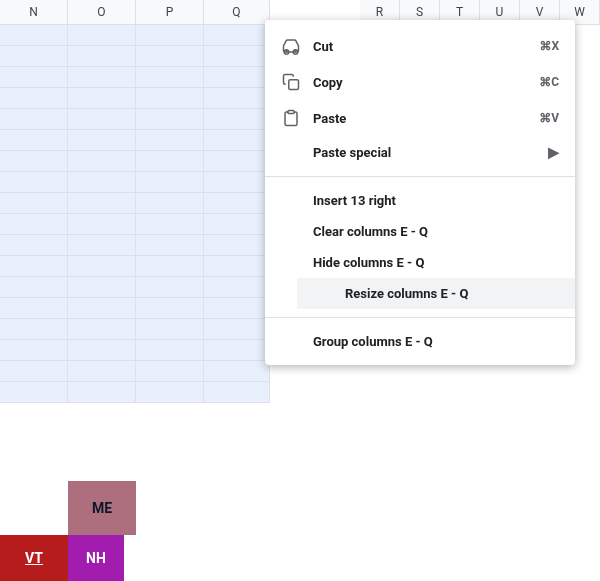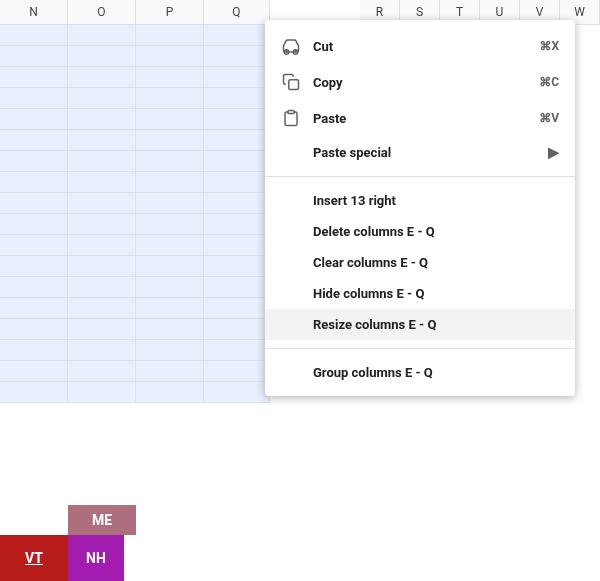--- a/index.html
+++ b/index.html
@@ -92,26 +92,26 @@
       color: white;
       font-weight: 700;
       font-size: 14px;
     }
 
     .me-cell {
       position: absolute;
       bottom: 46px;
       left: 68px;
       width: 68px;
-      height: 30px;
+      height: 54px;
       background: #ad6e7e;
       display: flex;
       align-items: center;
       justify-content: center;
-      color: #ffffff;
+      color: #0f172a;
       font-weight: 700;
       font-size: 14px;
     }
 
     
     .context-menu {
       position: absolute;
       top: 20px;
       left: 265px;
       width: 310px;
@@ -129,20 +129,21 @@
       cursor: pointer;
       color: #202124;
       font-size: 13px;
       position: relative;
       justify-content: space-between;
       font-weight: bold;
     }
 
     .menu-item.highlighted {
       background: #f1f3f4;
+      margin-left: 32px;
     }
 
     .menu-item-left {
       display: flex;
       align-items: center;
       gap: 12px;
     }
 
     .menu-icon {
       width: 20px;
@@ -362,23 +363,20 @@
     <span class="menu-arrow">▶</span>
   </div>
 
   <div class="menu-divider"></div>
 
 
   <div class="menu-item menu-item-text-only">
     <span>Insert 13 right</span>
   </div>
 
-  <div class="menu-item menu-item-text-only">
-    <span>Delete columns E - Q</span>
-  </div>
 
   <div class="menu-item menu-item-text-only">
     <span>Clear columns E - Q</span>
   </div>
 
   <div class="menu-item menu-item-text-only">
     <span>Hide columns E - Q</span>
   </div>
 
   <div class="menu-item menu-item-text-only highlighted">

